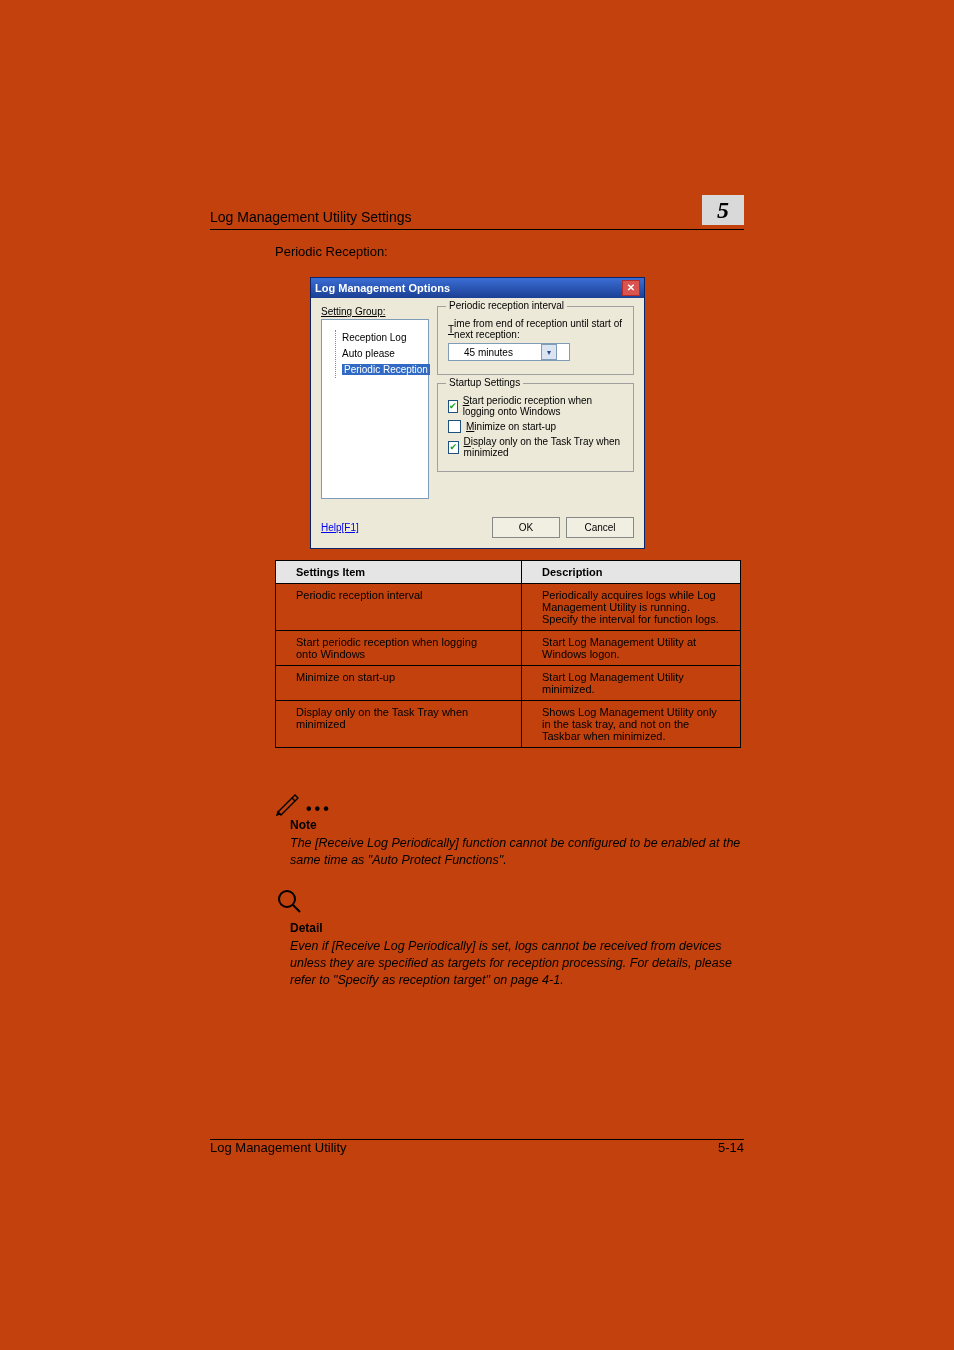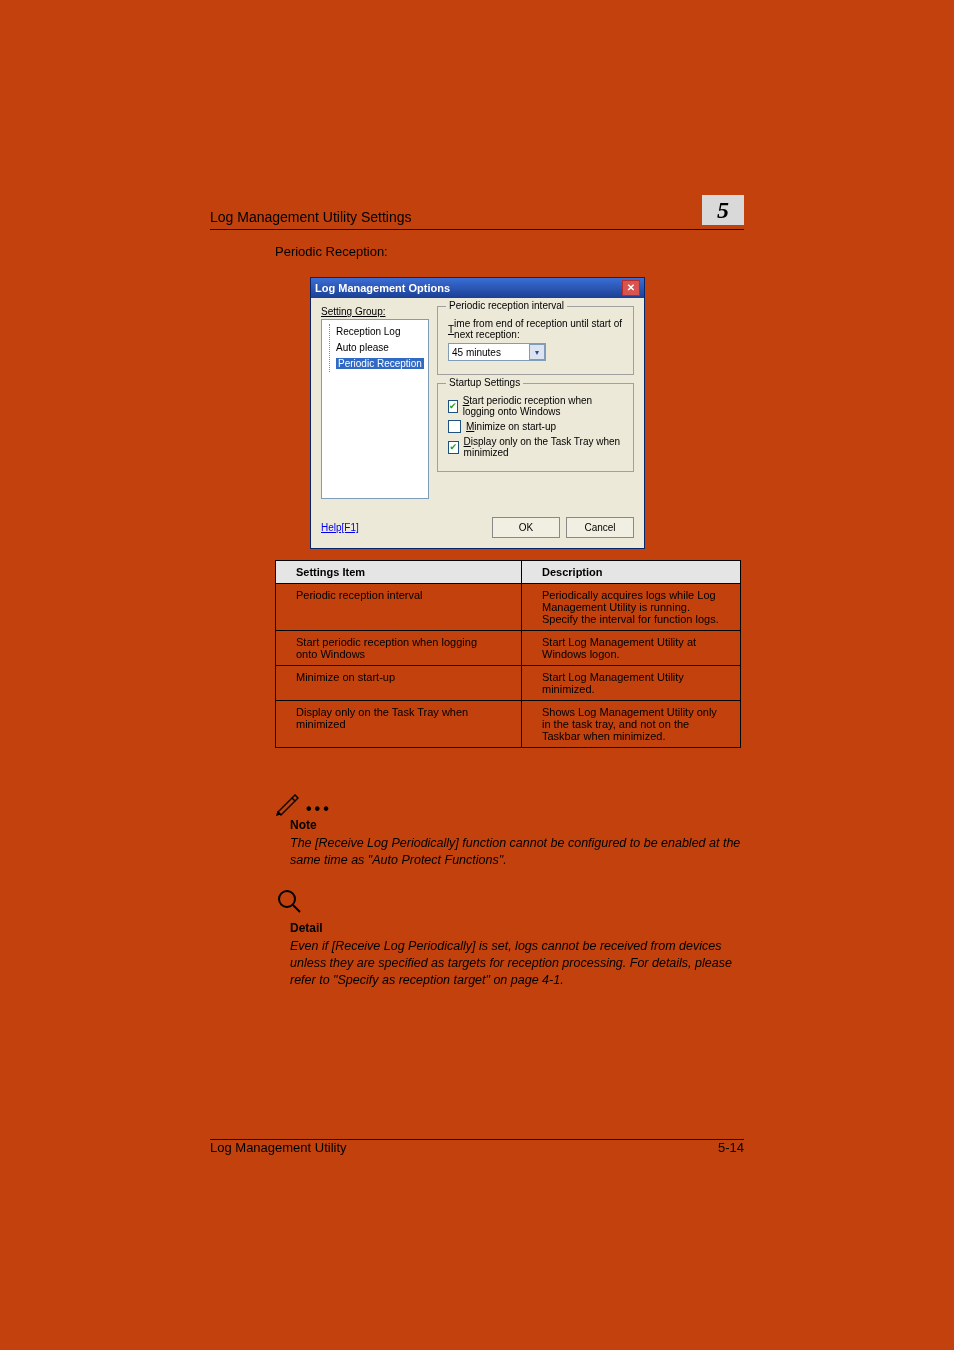--- a/index.html
+++ b/index.html
@@ -9,28 +9,28 @@
   .chapnum-box{width:42px;height:30px;background:#d9d9d9;display:flex;align-items:center;justify-content:center;margin-left:auto}
   .chapnum{font-size:24px;font-weight:bold;font-style:italic;font-family:"Times New Roman",serif}
   .section-heading{position:absolute;left:275px;top:244px;font-size:13px;font-weight:normal}
   
   .dialog{position:absolute;left:310px;top:277px;width:333px;border:1px solid #0a246a;background:#ece9d8;font-family:Tahoma,Arial,sans-serif;font-size:10px}
   .titlebar{height:20px;background:linear-gradient(#3b6ed5,#1b3f94);color:#fff;display:flex;align-items:center;padding:0 4px;font-weight:bold;font-size:11px}
   .titlebar .spacer{flex:1}
   .closebtn{width:16px;height:14px;background:#d9534f;border:1px solid #b52b27;color:#fff;display:flex;align-items:center;justify-content:center;font-family:Arial;font-size:10px;line-height:1}
   .dlg-body{padding:8px 10px 10px 10px}
   .grp-label{font-size:10px;margin-bottom:2px}
-  .tree{border:1px solid #7f9db9;background:#fff;width:108px;height:180px;padding:4px;box-sizing:border-box;line-height:1.6}
+  .tree{border:1px solid #7f9db9;background:#fff;width:108px;height:180px;padding:10px;box-sizing:border-box;line-height:1.6}
   .tree-row{white-space:nowrap}
   .tree-sel{background:#316ac5;color:#fff;padding:0 2px}
   .dotted{border-left:1px dotted #888;margin-left:3px;padding-left:6px}
   .fieldset{border:1px solid #a0a0a0;padding:8px 10px 10px 10px;position:relative;margin-bottom:8px}
   .legend{position:absolute;top:-7px;left:8px;background:#ece9d8;padding:0 3px;font-size:10px;color:#000}
   .row{display:flex;align-items:center;margin:3px 0}
-  .dd{border:1px solid #7f9db9;background:#fff;width:90px;height:16px;display:flex;align-items:center;padding:0 3px;justify-content:space-between}
+  .dd{border:1px solid #7f9db9;background:#fff;width:90px;height:16px;display:flex;align-items:center;padding:0 15px;justify-content:space-between}
   .dd .arrow{width:14px;height:14px;background:#dce4f2;border:1px solid #7f9db9;display:flex;align-items:center;justify-content:center;font-size:8px;color:#2a4b8d;margin-right:-3px}
   .chk{width:11px;height:11px;border:1px solid #1c5180;background:#fff;display:inline-flex;align-items:center;justify-content:center;margin-right:5px;font-size:9px;color:#21a121}
   .dlg-bottom{display:flex;align-items:center;margin-top:18px}
   .help-link{color:#0000ee;text-decoration:underline;font-size:10px}
   .btn{width:66px;height:19px;border:1px solid #888;background:#f1efe2;font-size:10px;display:inline-flex;align-items:center;justify-content:center;margin-left:6px}
   .right-col{margin-left:8px;flex:1}
   .two-col{display:flex}
   
   .settings-table{position:absolute;left:275px;top:560px;width:466px;border-collapse:collapse;font-size:11px}
   .settings-table th,.settings-table td{border:1px solid #000;padding:5px 20px;text-align:left;vertical-align:top}

